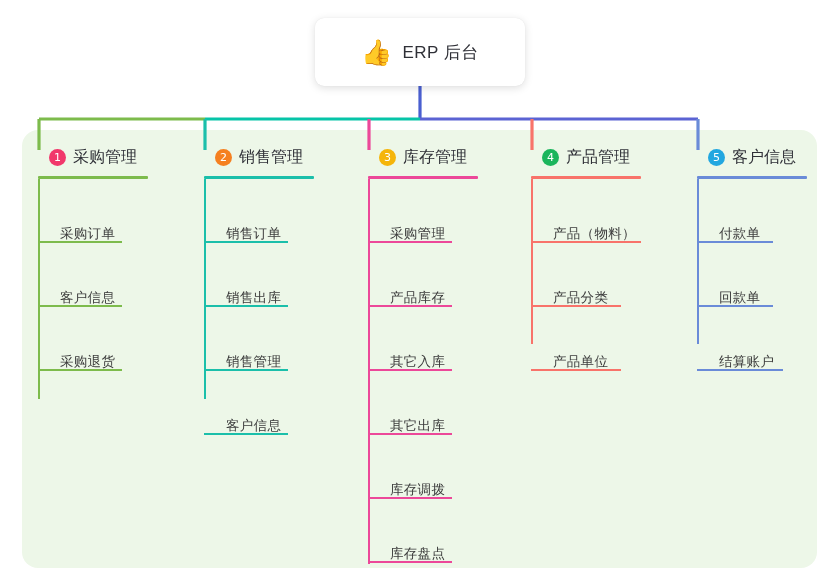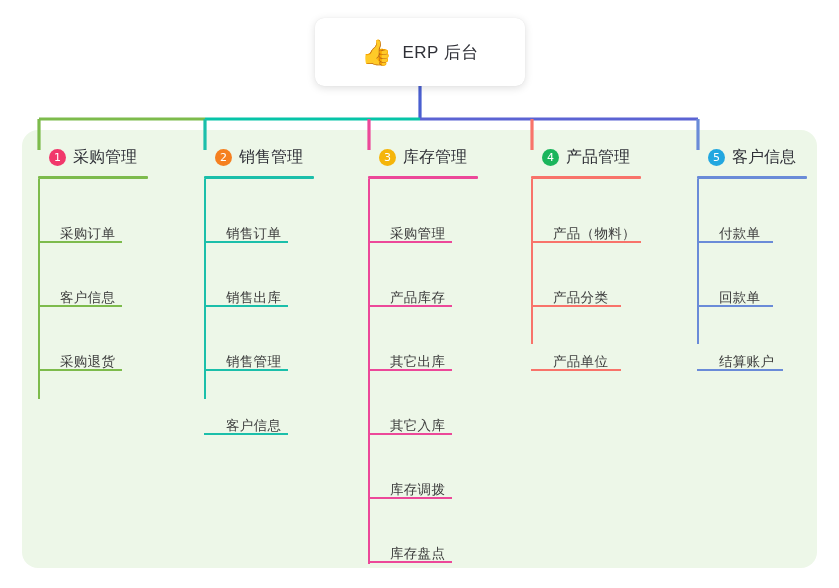--- a/index.html
+++ b/index.html
@@ -222,25 +222,25 @@
           <div class="spine" style="background: rgb(236, 72, 153); height: 385px;"></div>
           <div class="item">
             <span class="item-label">采购管理</span>
             <div class="item-rule" style="background: rgb(236, 72, 153); width: 84px;"></div>
           </div>
           <div class="item">
             <span class="item-label">产品库存</span>
             <div class="item-rule" style="background: rgb(236, 72, 153); width: 84px;"></div>
           </div>
           <div class="item">
+            <span class="item-label">其它入库</span>
+            <div class="item-rule" style="background: rgb(236, 72, 153); width: 84px;"></div>
+          </div>
+          <div class="item">
             <span class="item-label">其它出库</span>
-            <div class="item-rule" style="background: rgb(236, 72, 153); width: 84px;"></div>
-          </div>
-          <div class="item">
-            <span class="item-label">其它入库</span>
             <div class="item-rule" style="background: rgb(236, 72, 153); width: 84px;"></div>
           </div>
           <div class="item">
             <span class="item-label">库存调拨</span>
             <div class="item-rule" style="background: rgb(236, 72, 153); width: 84px;"></div>
           </div>
           <div class="item">
             <span class="item-label">库存盘点</span>
             <div class="item-rule" style="background: rgb(236, 72, 153); width: 84px;"></div>
           </div>

